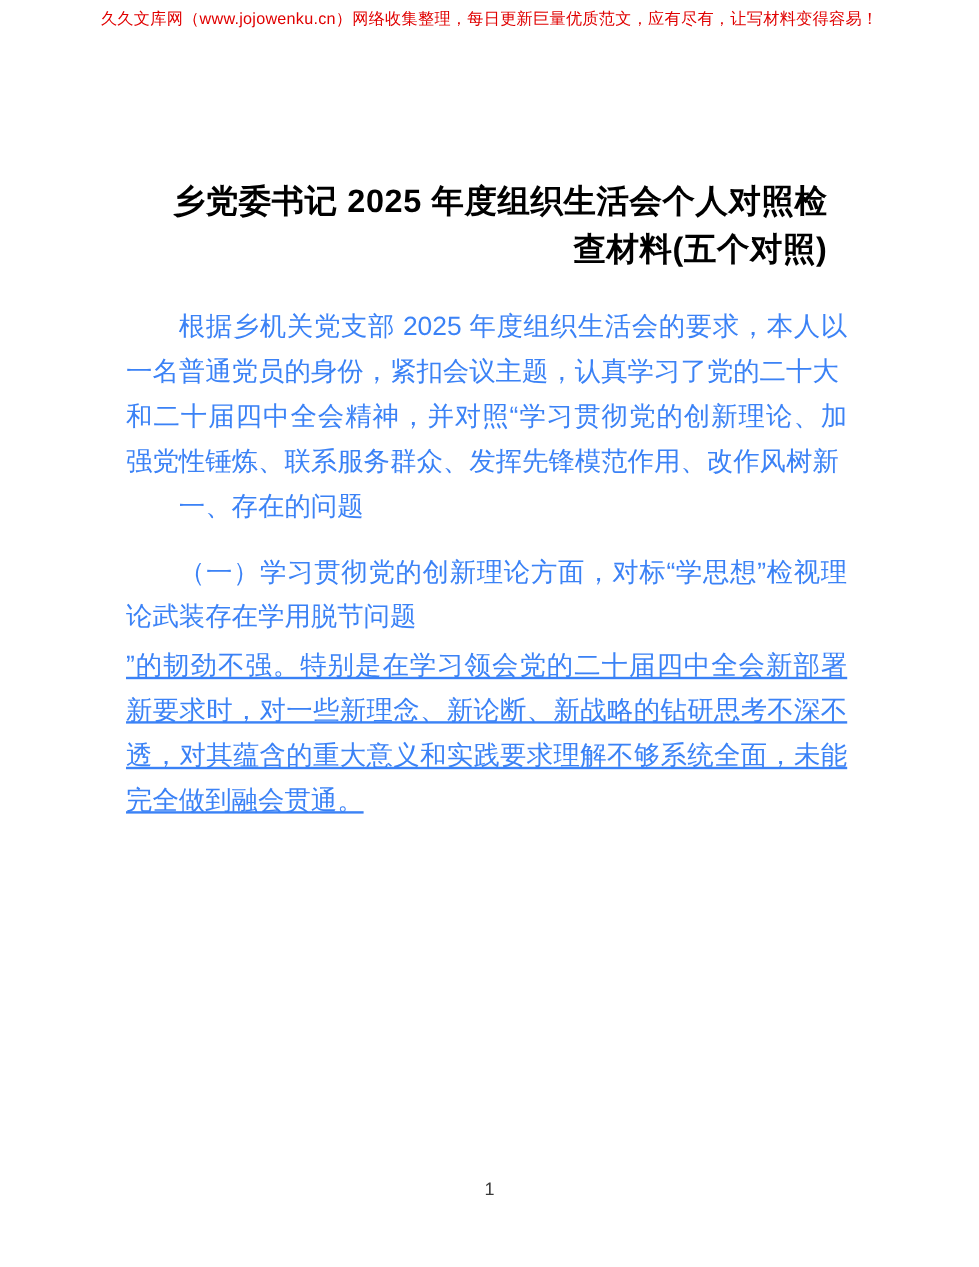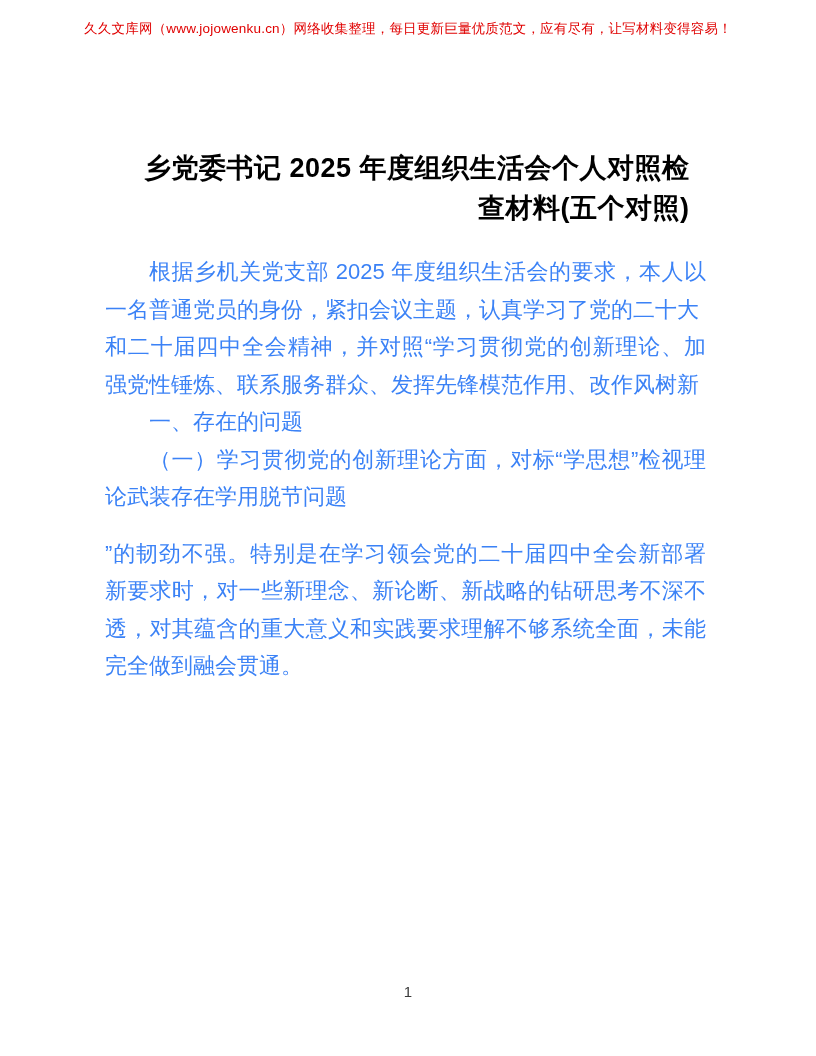--- a/index.html
+++ b/index.html
@@ -10,21 +10,21 @@
   body {
     width: 816px;
     height: 1056px;
     position: relative;
     overflow: hidden;
     font-family: "Liberation Sans", sans-serif;
     color: #1c1c1c;
   }
   .site-header {
     position: absolute;
-    top: 20px;
+    top: 7px;
     left: 0;
     right: 0;
     text-align: center;
     font-size: 13.5px;
     letter-spacing: 0.2px;
     white-space: nowrap;
   }
   .content {
     position: absolute;
     top: 148px;
@@ -46,23 +46,25 @@
     line-height: 37.5px;
     margin: 0;
     text-align: justify;
     font-weight: normal;
     color: #3b82f6;
   }
   .para.indent {
     text-indent: 2em;
   }
   .para.gap-lg {
+    margin-top: 17px;
   }
   .para.gap-sm {
-    margin-top: 19px;
+    margin-top: 3px;
+    text-decoration: underline;
   }
   .page-number {
     position: absolute;
     top: 983px;
     left: 0;
     right: 0;
     text-align: center;
     font-size: 15px;
     color: #3a3a3a;
   }

